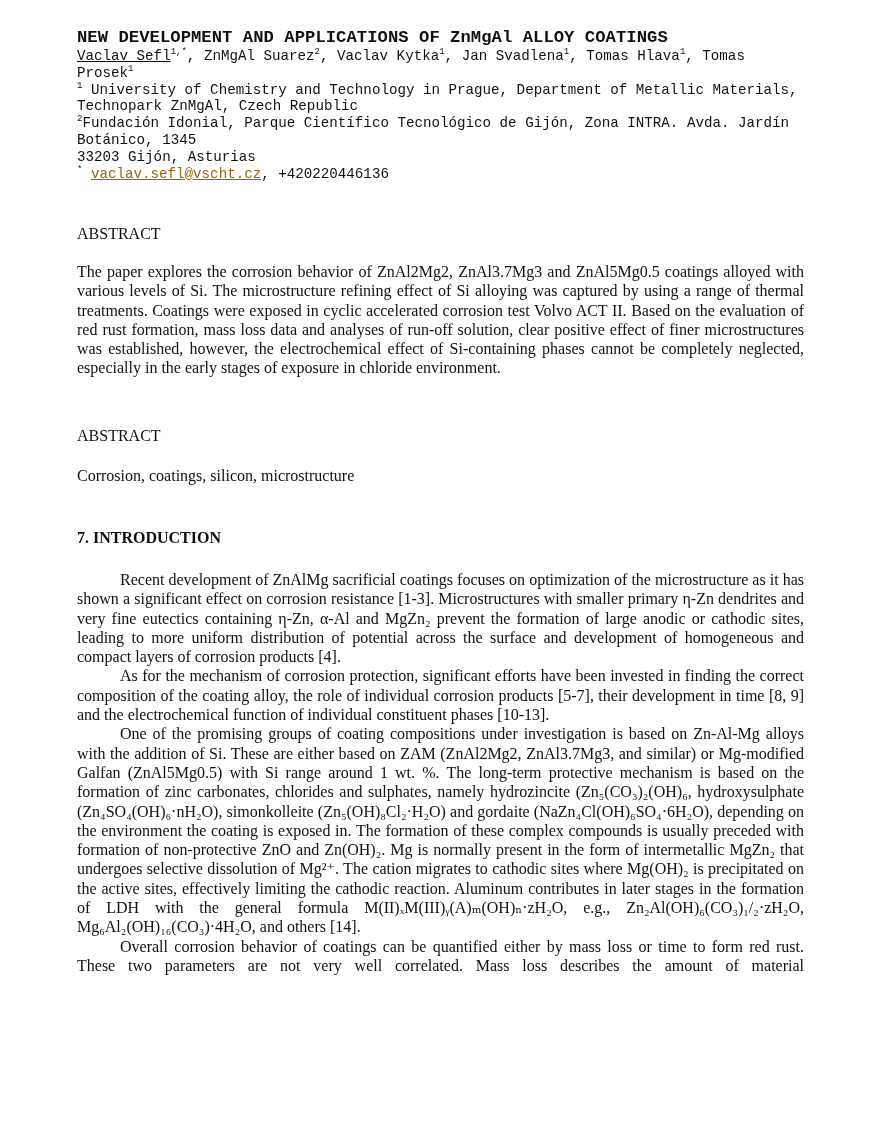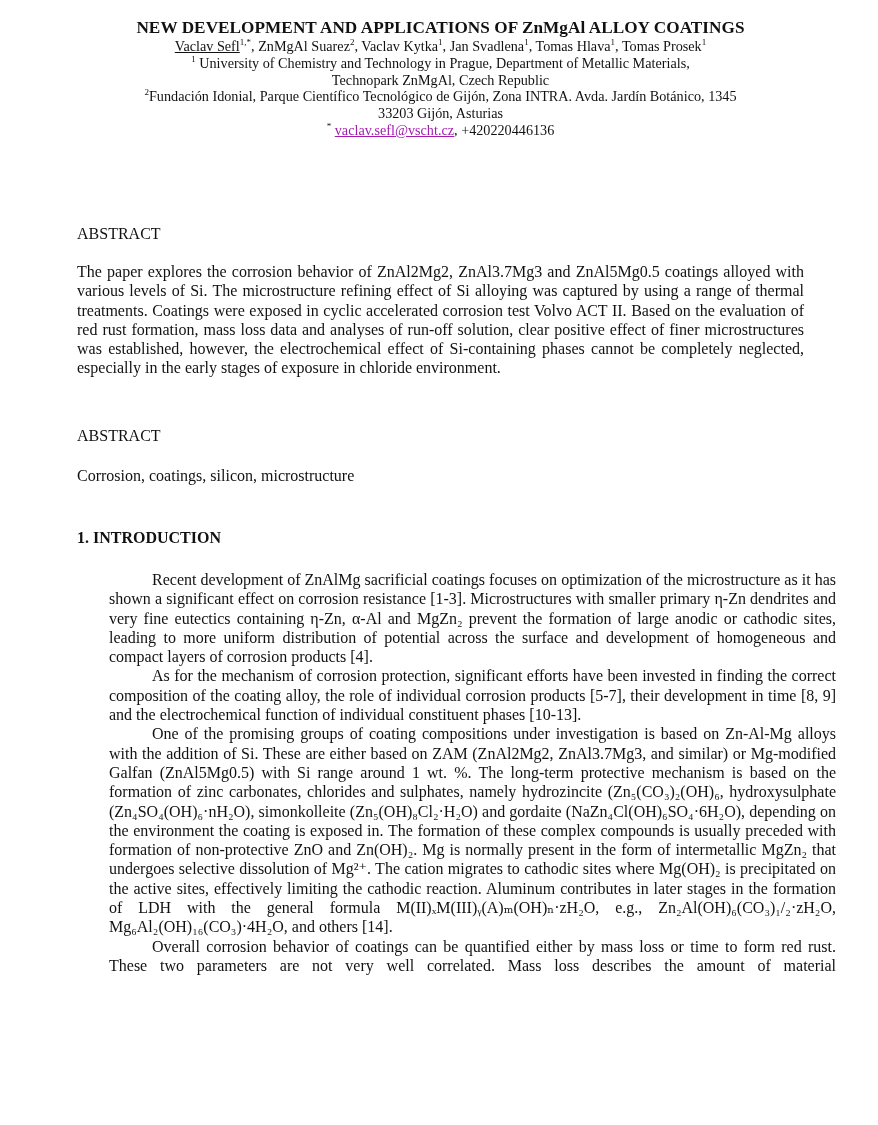--- a/index.html
+++ b/index.html
@@ -3,26 +3,26 @@
   <meta charset="utf-8">
   <style>
     html, body { margin: 0; padding: 0; background: #ffffff; }
     body {
       width: 878px; height: 1125px; overflow: hidden;
       font-family: "Liberation Serif", "DejaVu Serif", serif;
       color: #111111;
       position: relative;
     }
     .page { position: absolute; left: 77px; top: 0; width: 727px; }
-    .header { position: absolute; left: 0; top: 18px; width: 727px; text-align: center; }
+    .header { position: absolute; left: 0; top: 28px; width: 727px; text-align: left; font-family: Liberation Mono, monospace; }
     .title { font-weight: bold; font-size: 17.2px; line-height: 20px; margin: 0; letter-spacing: 0.05px; }
     .hline { font-size: 14.2px; line-height: 16.8px; margin: 0; }
     .hline sup { font-size: 9px; line-height: 0; }
     .u { text-decoration: underline; }
-    .link { color: #a21caf; text-decoration: underline; }
+    .link { color: #a16207; text-decoration: underline; }
 
     .sec-head { position: absolute; left: 0; font-size: 16px; line-height: 19px; margin: 0; }
     .bold { font-weight: bold; }
     .para {
       position: absolute; left: 0; width: 727px; margin: 0;
       font-size: 16px; line-height: 19.3px; text-align: justify;
     }
     .para p { margin: 0; text-indent: 0; }
     .para p.ind { text-indent: 43px; }
     sup { font-size: 10.5px; line-height: 0; }
@@ -53,22 +53,22 @@
   <p class="sec-head" style="top:224px;">ABSTRACT</p>
   <div class="para" style="top:262px;">
     <p>The paper explores the corrosion behavior of ZnAl2Mg2, ZnAl3.7Mg3 and ZnAl5Mg0.5 coatings alloyed with various levels of Si. The microstructure refining effect of Si alloying was captured by using a range of thermal treatments. Coatings were exposed in cyclic accelerated corrosion test Volvo ACT II. Based on the evaluation of red rust formation, mass loss data and analyses of run-off solution, clear positive effect of finer microstructures was established, however, the electrochemical effect of Si-containing phases cannot be completely neglected, especially in the early stages of exposure in chloride environment.</p>
   </div>
 
   <p class="sec-head" style="top:426px;">ABSTRACT</p>
   <div class="para" style="top:466px;">
     <p>Corrosion, coatings, silicon, microstructure</p>
   </div>
 
-  <p class="sec-head bold" style="top:528px;">1. INTRODUCTION</p>
+  <p class="sec-head bold" style="top:528px;">7. INTRODUCTION</p>
 
-  <div class="para" style="top:570px;margin-left:32px;">
+  <div class="para" style="top:570px;">
     <p class="ind">Recent development of ZnAlMg sacrificial coatings focuses on optimization of the microstructure as it has shown a significant effect on corrosion resistance [1-3]. Microstructures with smaller primary η-Zn dendrites and very fine eutectics containing η-Zn, α-Al and MgZn₂ prevent the formation of large anodic or cathodic sites, leading to more uniform distribution of potential across the surface and development of homogeneous and compact layers of corrosion products [4].</p>
     <p class="ind">As for the mechanism of corrosion protection, significant efforts have been invested in finding the correct composition of the coating alloy, the role of individual corrosion products [5-7], their development in time [8, 9] and the electrochemical function of individual constituent phases [10-13].</p>
     <p class="ind"><span>One of the promising groups of coating compositions under investigation is based on Zn-Al-Mg alloys with the addition of Si. These are either based on ZAM (ZnAl2Mg2, ZnAl3.7Mg3, and similar) or Mg-modified Galfan (ZnAl5Mg0.5) with Si range around 1 wt. %. The long-term protective mechanism is based on the formation of zinc carbonates, chlorides and sulphates, namely hydrozincite </span><span>(Zn₅(CO₃)₂(OH)₆,</span><span> hydroxysulphate </span><span>(Zn₄SO₄(OH)₆·nH₂O),</span><span> simonkolleite </span><span>(Zn₅(OH)₈Cl₂·H₂O)</span><span> and gordaite </span><span>(NaZn₄Cl(OH)₆SO₄·6H₂O),</span><span> depending on the environment the coating is exposed in. The formation of these complex compounds is usually preceded with formation of non-protective ZnO and Zn(OH)₂. Mg is normally present in the form of intermetallic MgZn₂ that undergoes selective dissolution of Mg²⁺. The cation migrates to cathodic sites where Mg(OH)₂ is precipitated on the active sites, effectively limiting the cathodic reaction. Aluminum contributes in later stages in the formation of LDH with the general formula </span><span>M(II)ₓM(III)ᵧ(A)ₘ(OH)ₙ·zH₂O,</span><span> e.g., </span><span>Zn₂Al(OH)₆(CO₃)₁/₂·zH₂O,</span><span> </span><span>Mg₆Al₂(OH)₁₆(CO₃)·4H₂O,</span><span> and others [14].</span></p>
     <p class="ind last-line">Overall corrosion behavior of coatings can be quantified either by mass loss or time to form red rust. These two parameters are not very well correlated. Mass loss describes the amount of material</p>
   </div>
 
 </div>
 
 </body></html>

